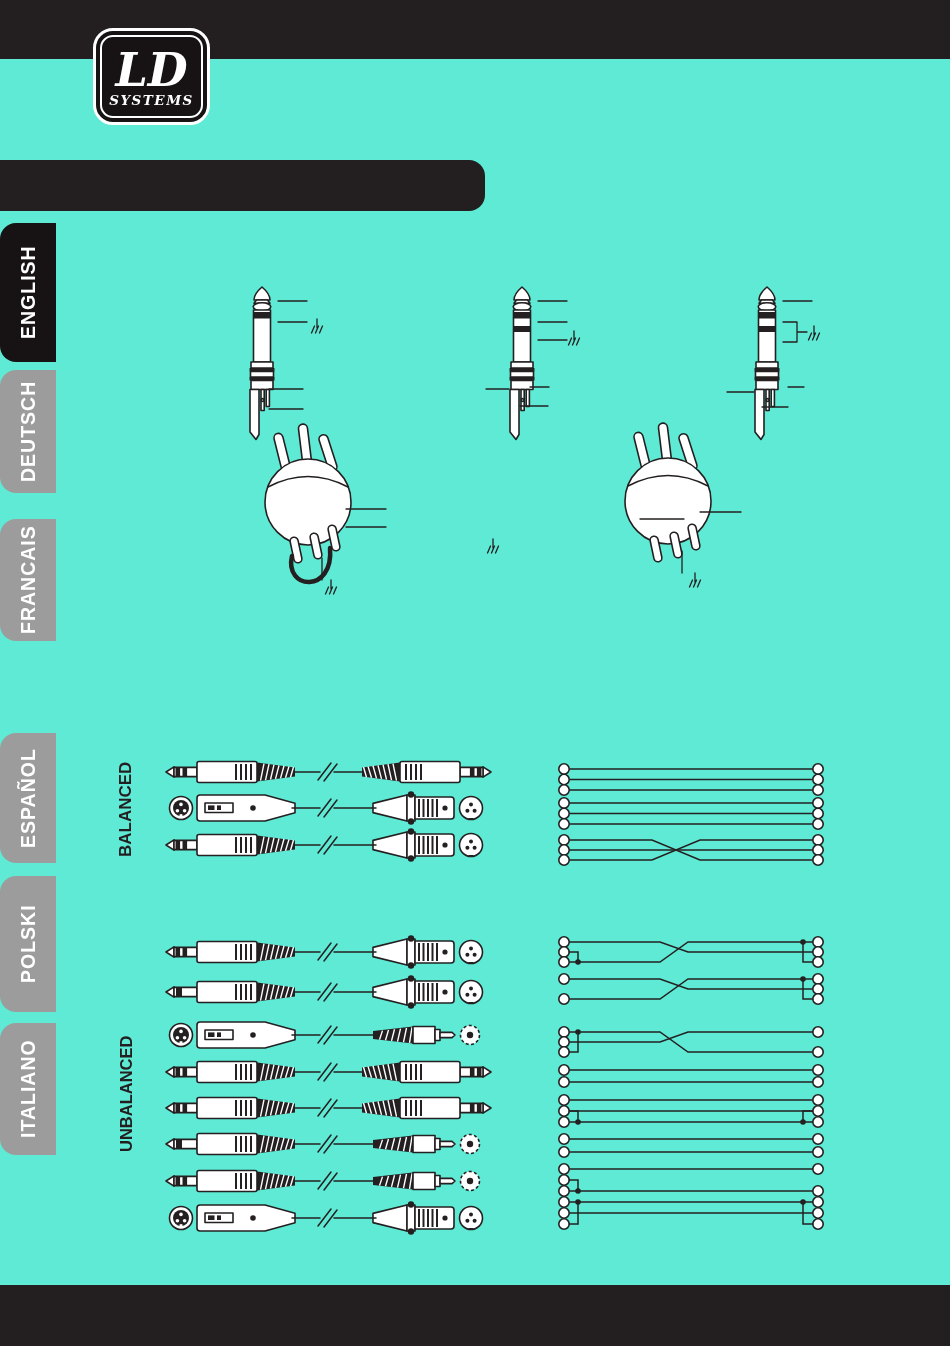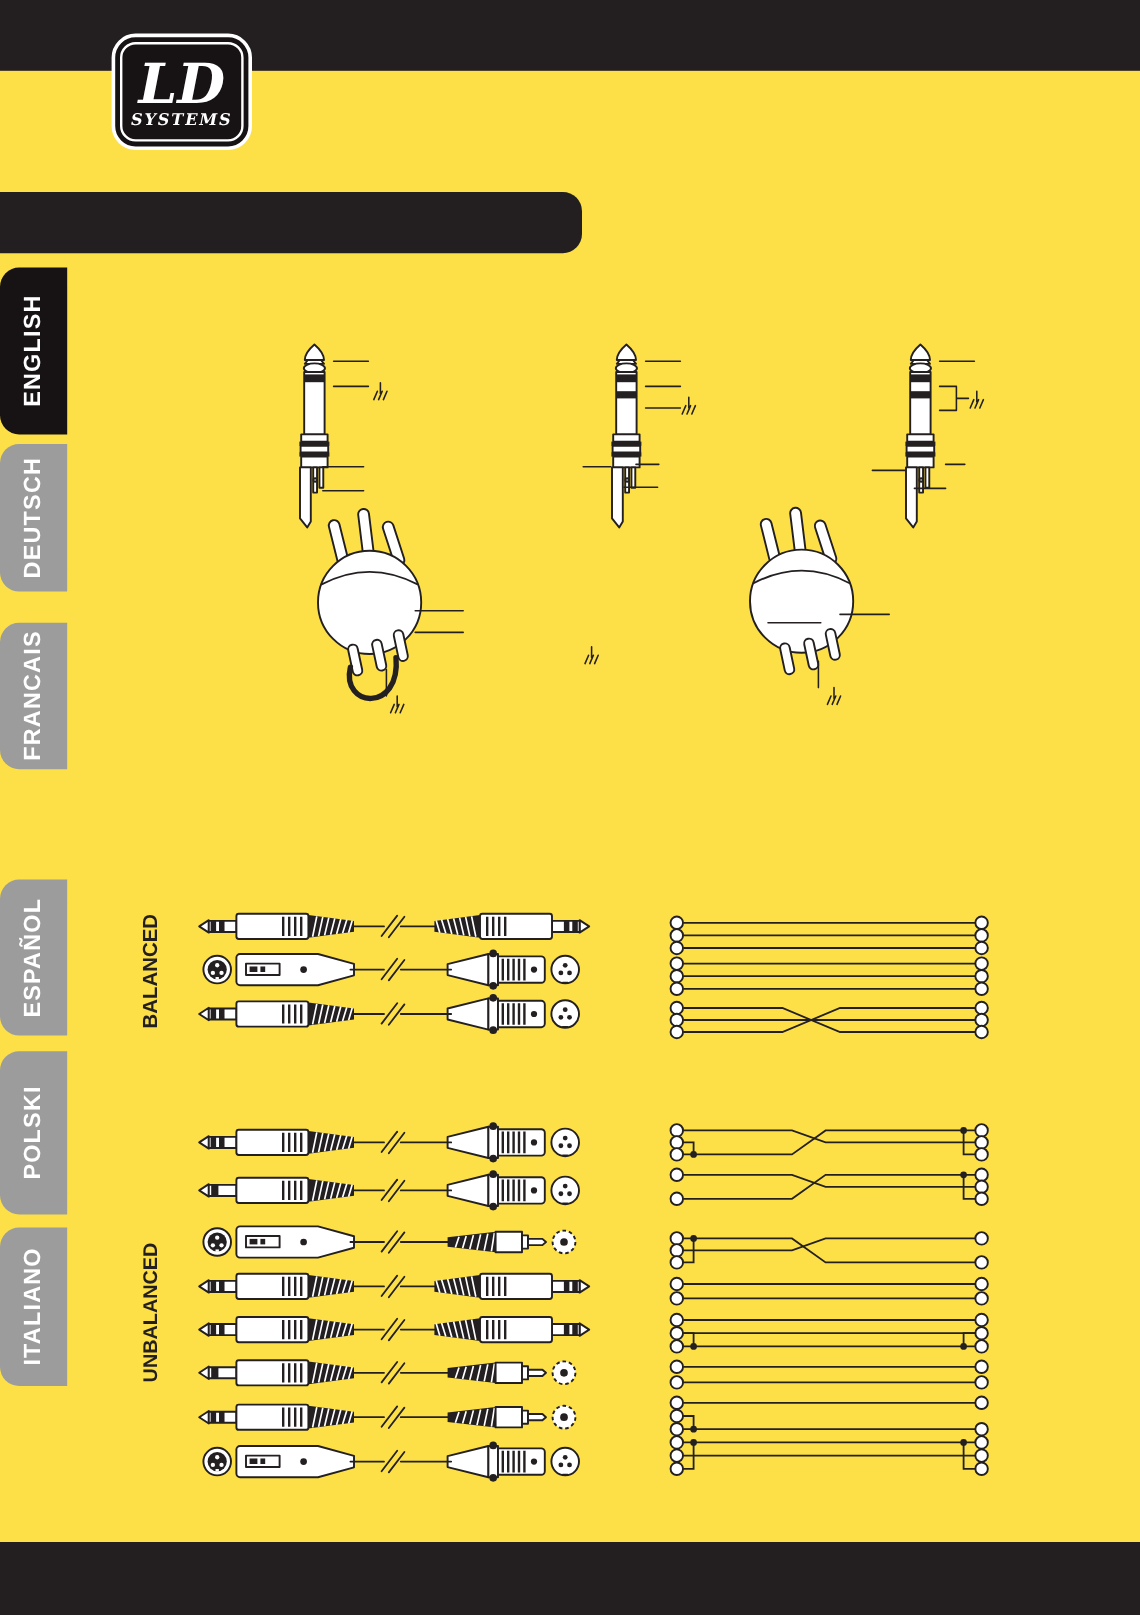--- a/index.html
+++ b/index.html
@@ -1,16 +1,16 @@
 <!DOCTYPE html>
 <html><head>
 <meta charset="utf-8">
 <style>
   html,body{margin:0;padding:0;background:#e8e8e8;}
-  .page{position:relative;width:950px;height:1346px;background:#fde047;overflow:hidden;
+  .page{position:relative;width:950px;height:1346px;background:#5eead4;overflow:hidden;
         font-family:"Liberation Sans",sans-serif;}
   .topbar{position:absolute;left:0;top:0;width:950px;height:59px;background:#231f20;}
   .bottombar{position:absolute;left:0;top:1285px;width:950px;height:61px;background:#231f20;}
   .titlebar{position:absolute;left:0;top:160px;width:485px;height:51px;background:#231f20;
             border-radius:0 16px 16px 0;}
   .logo{position:absolute;left:93px;top:28px;width:117px;height:97px;background:#171314;
         border:3px solid #fff;border-radius:20px;box-sizing:border-box;z-index:3;
         display:flex;flex-direction:column;align-items:center;justify-content:center;}
   .logo::before{content:"";position:absolute;inset:4px;border:2px solid #fff;border-radius:13px;}
   .logo-ld{color:#fff;font-family:"DejaVu Serif",serif;font-style:italic;font-weight:bold;

